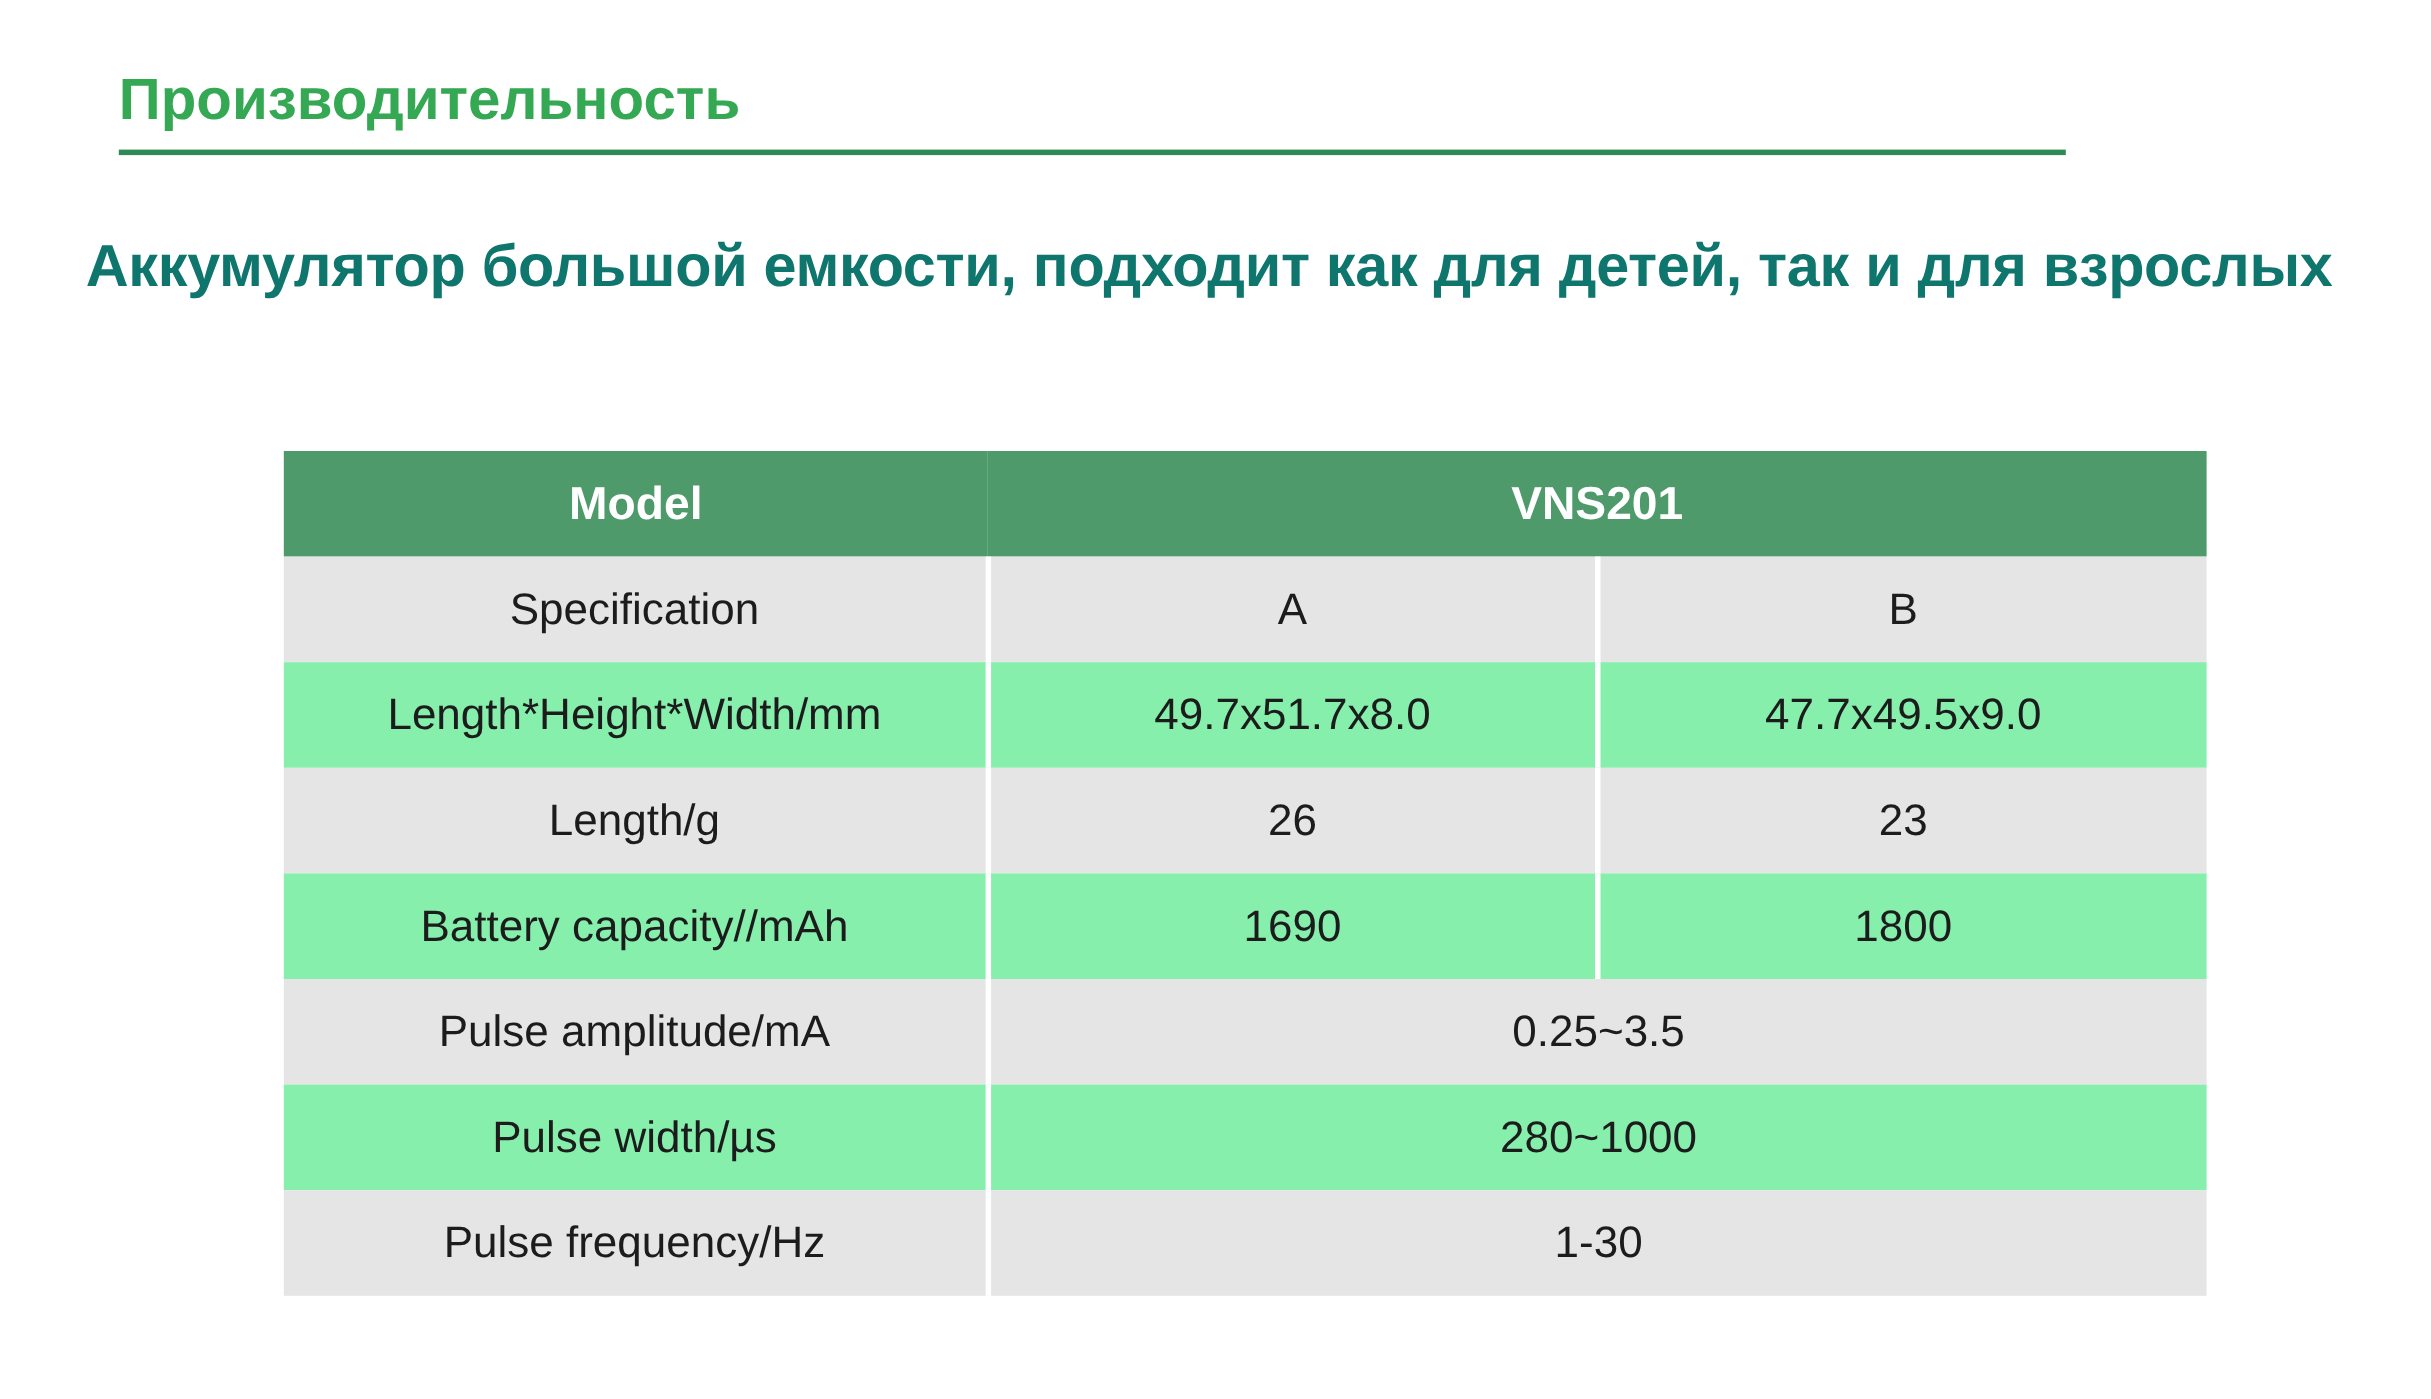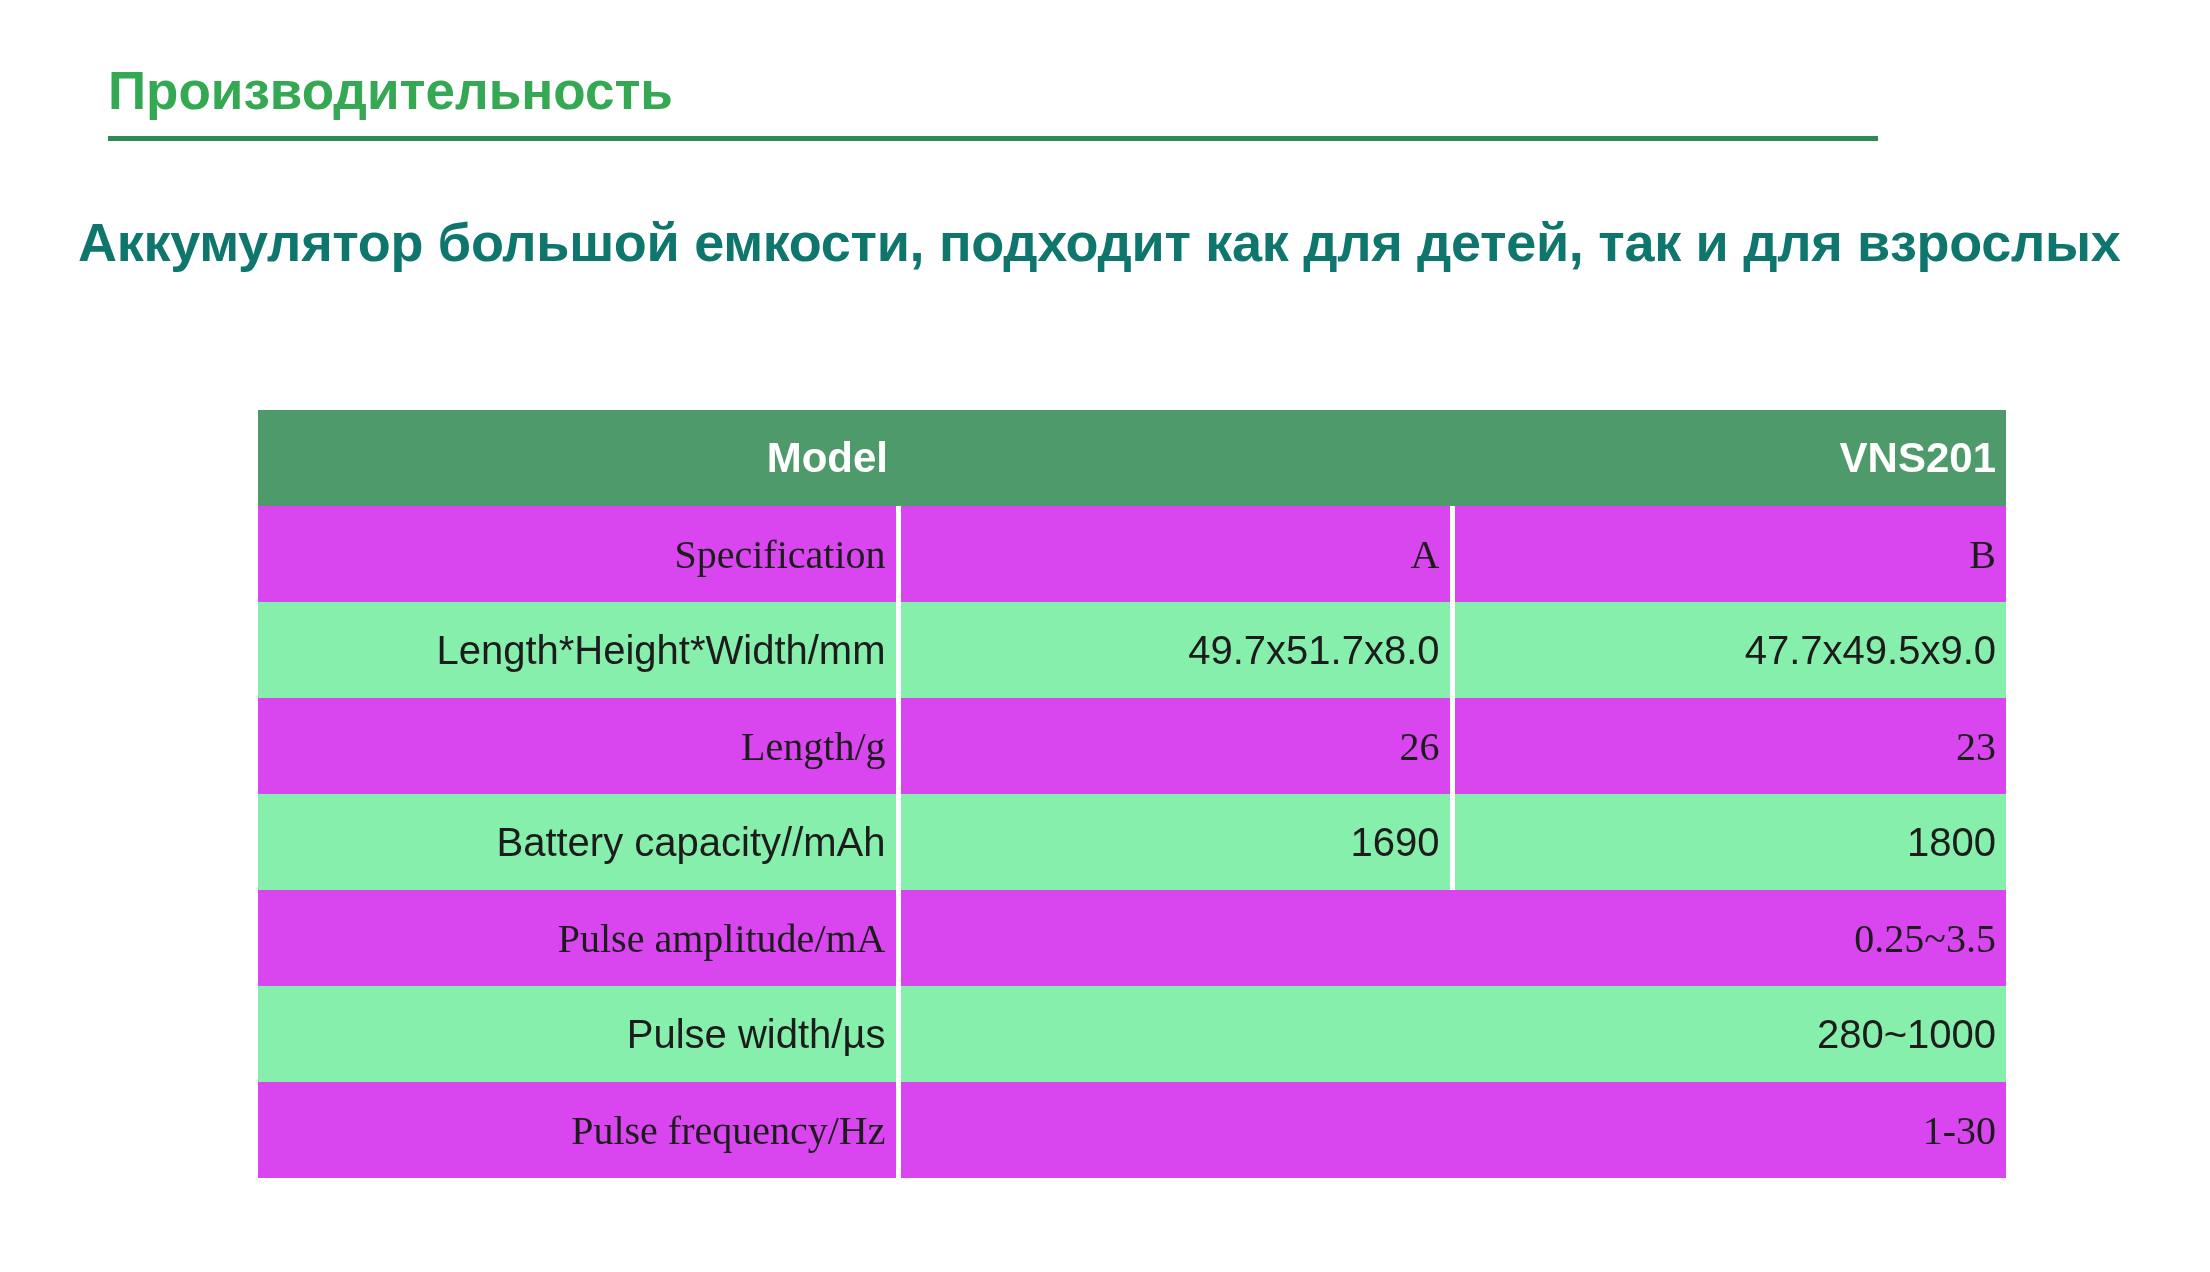--- a/index.html
+++ b/index.html
@@ -64,37 +64,37 @@
     border-collapse: collapse;
     table-layout: fixed;
   }
   .spec-table col.c-label { width: 640px; }
   .spec-table col.c-a     { width: 554px; }
   .spec-table col.c-b     { width: 554px; }
 
   .spec-table th,
   .spec-table td {
     height: 96px;
-    text-align: right;
+    text-align: center;
     vertical-align: middle;
     font-size: 40px;
     color: #1c1c1c;
     font-weight: normal;
     border: 0;
     padding: 0 10px;
     box-sizing: border-box;
   }
   .spec-table thead th {
     background: #4e9a6b;
     color: #ffffff;
     font-weight: bold;
     font-size: 42px;
     height: 96px;
   }
-  .row-light td { background: #d946ef; font-family: Liberation Serif, serif; }
+  .row-light td { background: #e5e5e5; }
   .row-dark  td { background: #86efac; }
 
   
   .spec-table td.sep {
     border-left: 5px solid #ffffff;
   }
   .spec-table thead th.sep {
     border-left: 0;
   }
   .spec-table td.label {

